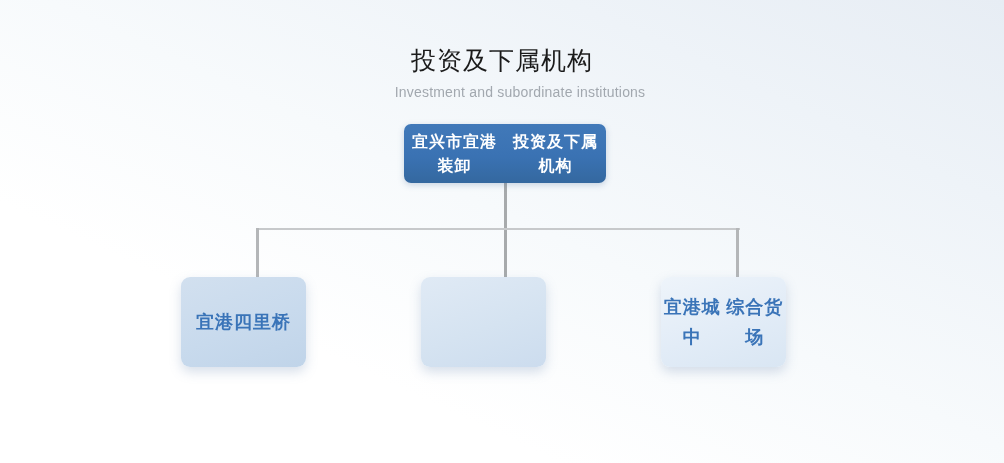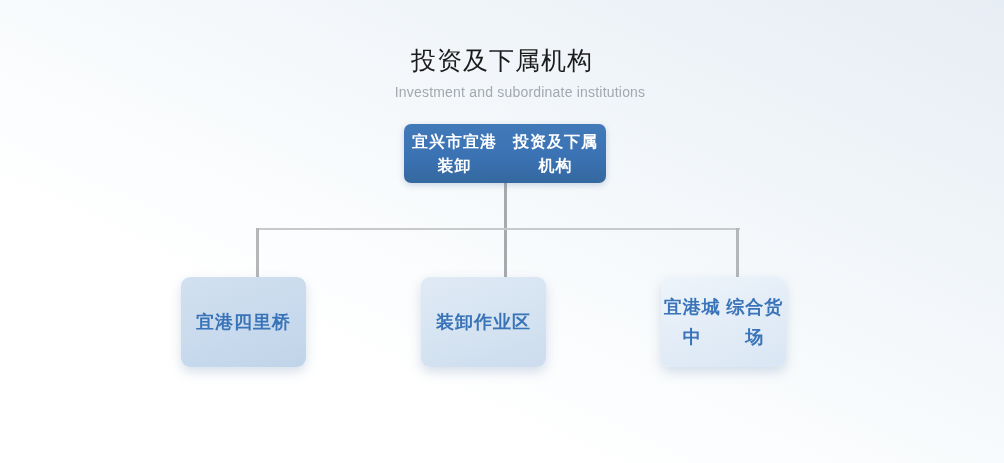--- a/index.html
+++ b/index.html
@@ -76,20 +76,19 @@
 
   <div class="node node-root">
     <span>宜兴市宜港装卸</span>
     <span>投资及下属机构</span>
   </div>
 
   <div class="node node-child node-child-1">
     <span>宜港四里桥</span>
   </div>
   <div class="node node-child node-child-2">
-    <span>装卸作业区</span>
   </div>
   <div class="node node-child node-child-3">
     <span>宜港城中</span>
     <span>综合货场</span>
   </div>
 
 </div>
 
 </body></html>

